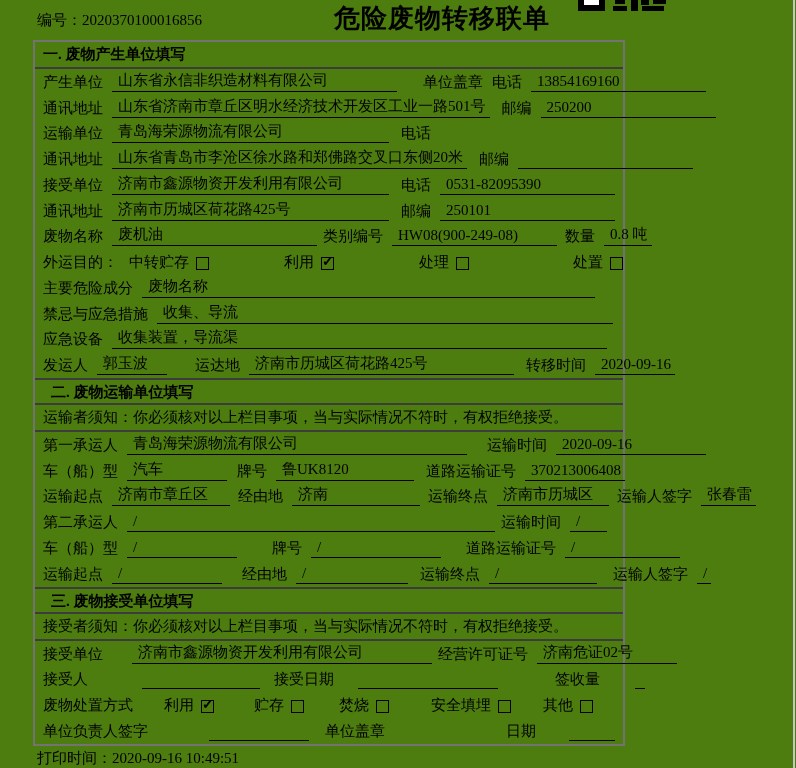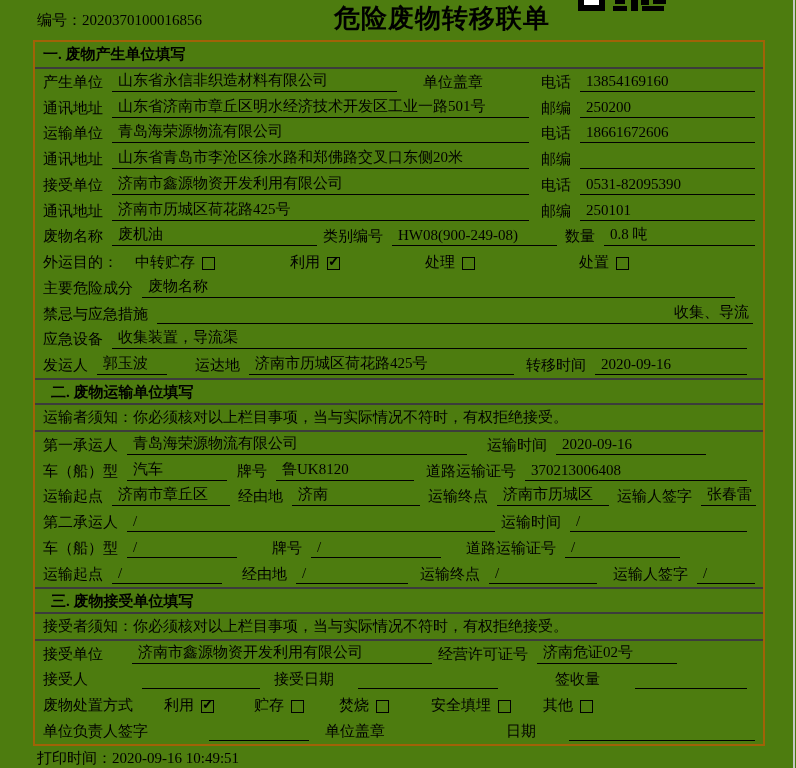--- a/index.html
+++ b/index.html
@@ -7,22 +7,22 @@
   .page { position:relative; width:796px; height:768px; background:#4d7c0f;
           font-family:"Liberation Serif","DejaVu Serif",serif; color:#000; overflow:hidden; }
   .edge-line { position:absolute; left:793px; top:0; width:2px; height:768px; background:#c6c6c6; }
 
   .doc-header { position:absolute; left:0; top:0; width:796px; height:40px; }
   .serial { position:absolute; left:37px; top:11px; font-size:15px; white-space:nowrap; }
   .doc-title { position:absolute; left:88px; right:0; top:1px; text-align:center;
                font-size:26px; font-weight:bold; letter-spacing:1px; }
   .qr { position:absolute; left:578px; top:0; }
 
-  .form-box { position:absolute; left:33px; top:40px; width:732px; height:706px;
-              border:2px solid #a16207; display:flex; flex-direction:column;font-family:Liberation Serif, serif; }
+  .form-box { position:absolute; left:33px; top:40px; width:592px; height:706px;
+              border:2px solid #737373; display:flex; flex-direction:column;font-family:Liberation Serif, serif; }
   .sec-head { flex:none; height:27px; line-height:25px; padding-left:8px;
               font-size:15px; font-weight:bold; border-bottom:2px solid #3c3c3c; }
   .sec-head.mid { border-top:2px solid #3c3c3c;padding-left:16px; }
   .notice { flex:none; height:27px; line-height:25px; padding-left:8px; font-size:15px;
             border-bottom:2px solid #3c3c3c; white-space:nowrap; }
   .r { flex:1 1 0; display:flex; align-items:flex-end; padding:0 8px 3px 8px; font-size:15px; }
   .lb { white-space:nowrap; margin-right:9px; flex:none; }
   .f { border-bottom:1px solid #000; white-space:nowrap; padding:0 4px 1px 6px;
        min-height:17px; flex:none; }
   .g { flex:1 1 auto; }
@@ -83,21 +83,20 @@
       </div>
     </div>
 
     <div class="r">
       <div class="lg">
         <span class="lb">运输单位</span>
         <span class="f g" style="margin-right:12px;">青岛海荣源物流有限公司</span>
       </div>
       <div class="rg">
         <span class="lb">电话</span>
-        <span class="f g">18661672606</span>
       </div>
     </div>
 
     <div class="r">
       <div class="lg">
         <span class="lb">通讯地址</span>
         <span class="f g" style="margin-right:12px;">山东省青岛市李沧区徐水路和郑佛路交叉口东侧20米</span>
       </div>
       <div class="rg">
         <span class="lb">邮编</span>
@@ -132,21 +131,21 @@
       <span class="f" style="width:205px;">废机油</span>
       <span class="lb" style="margin-left:6px;">类别编号</span>
       <span class="f" style="width:165px;">HW08(900-249-08)</span>
       <span class="lb" style="margin-left:8px;">数量</span>
       <span class="f g">0.8 吨</span>
     </div>
 
 
     <div class="r">
       <span class="lb">外运目的：</span>
-      <span class="cbg" style="margin-left:8px;">
+      <span class="cbg" style="margin-left:2px;">
         <span>中转贮存</span>
         <span class="cb"></span>
       </span>
       <span class="cbg" style="margin-left:75px;">
         <span>利用</span>
         <span class="cb checked"></span>
       </span>
       <span class="cbg" style="margin-left:85px;text-align:center;">
         <span>处理</span>
         <span class="cb"></span>
@@ -157,21 +156,21 @@
       </span>
     </div>
 
     <div class="r">
       <span class="lb">主要危险成分</span>
       <span class="f g" style="margin-right:20px;">废物名称</span>
     </div>
 
     <div class="r">
       <span class="lb">禁忌与应急措施</span>
-      <span class="f g" style="margin-right:2px;text-align:right;">收集、导流</span>
+      <span class="f g" style="margin-right:2px;">收集、导流</span>
     </div>
 
     <div class="r">
       <span class="lb">应急设备</span>
       <span class="f g" style="margin-right:8px;">收集装置，导流渠</span>
     </div>
 
     <div class="r">
       <span class="lb">发运人</span>
       <span class="f" style="width:70px;">郭玉波</span>

